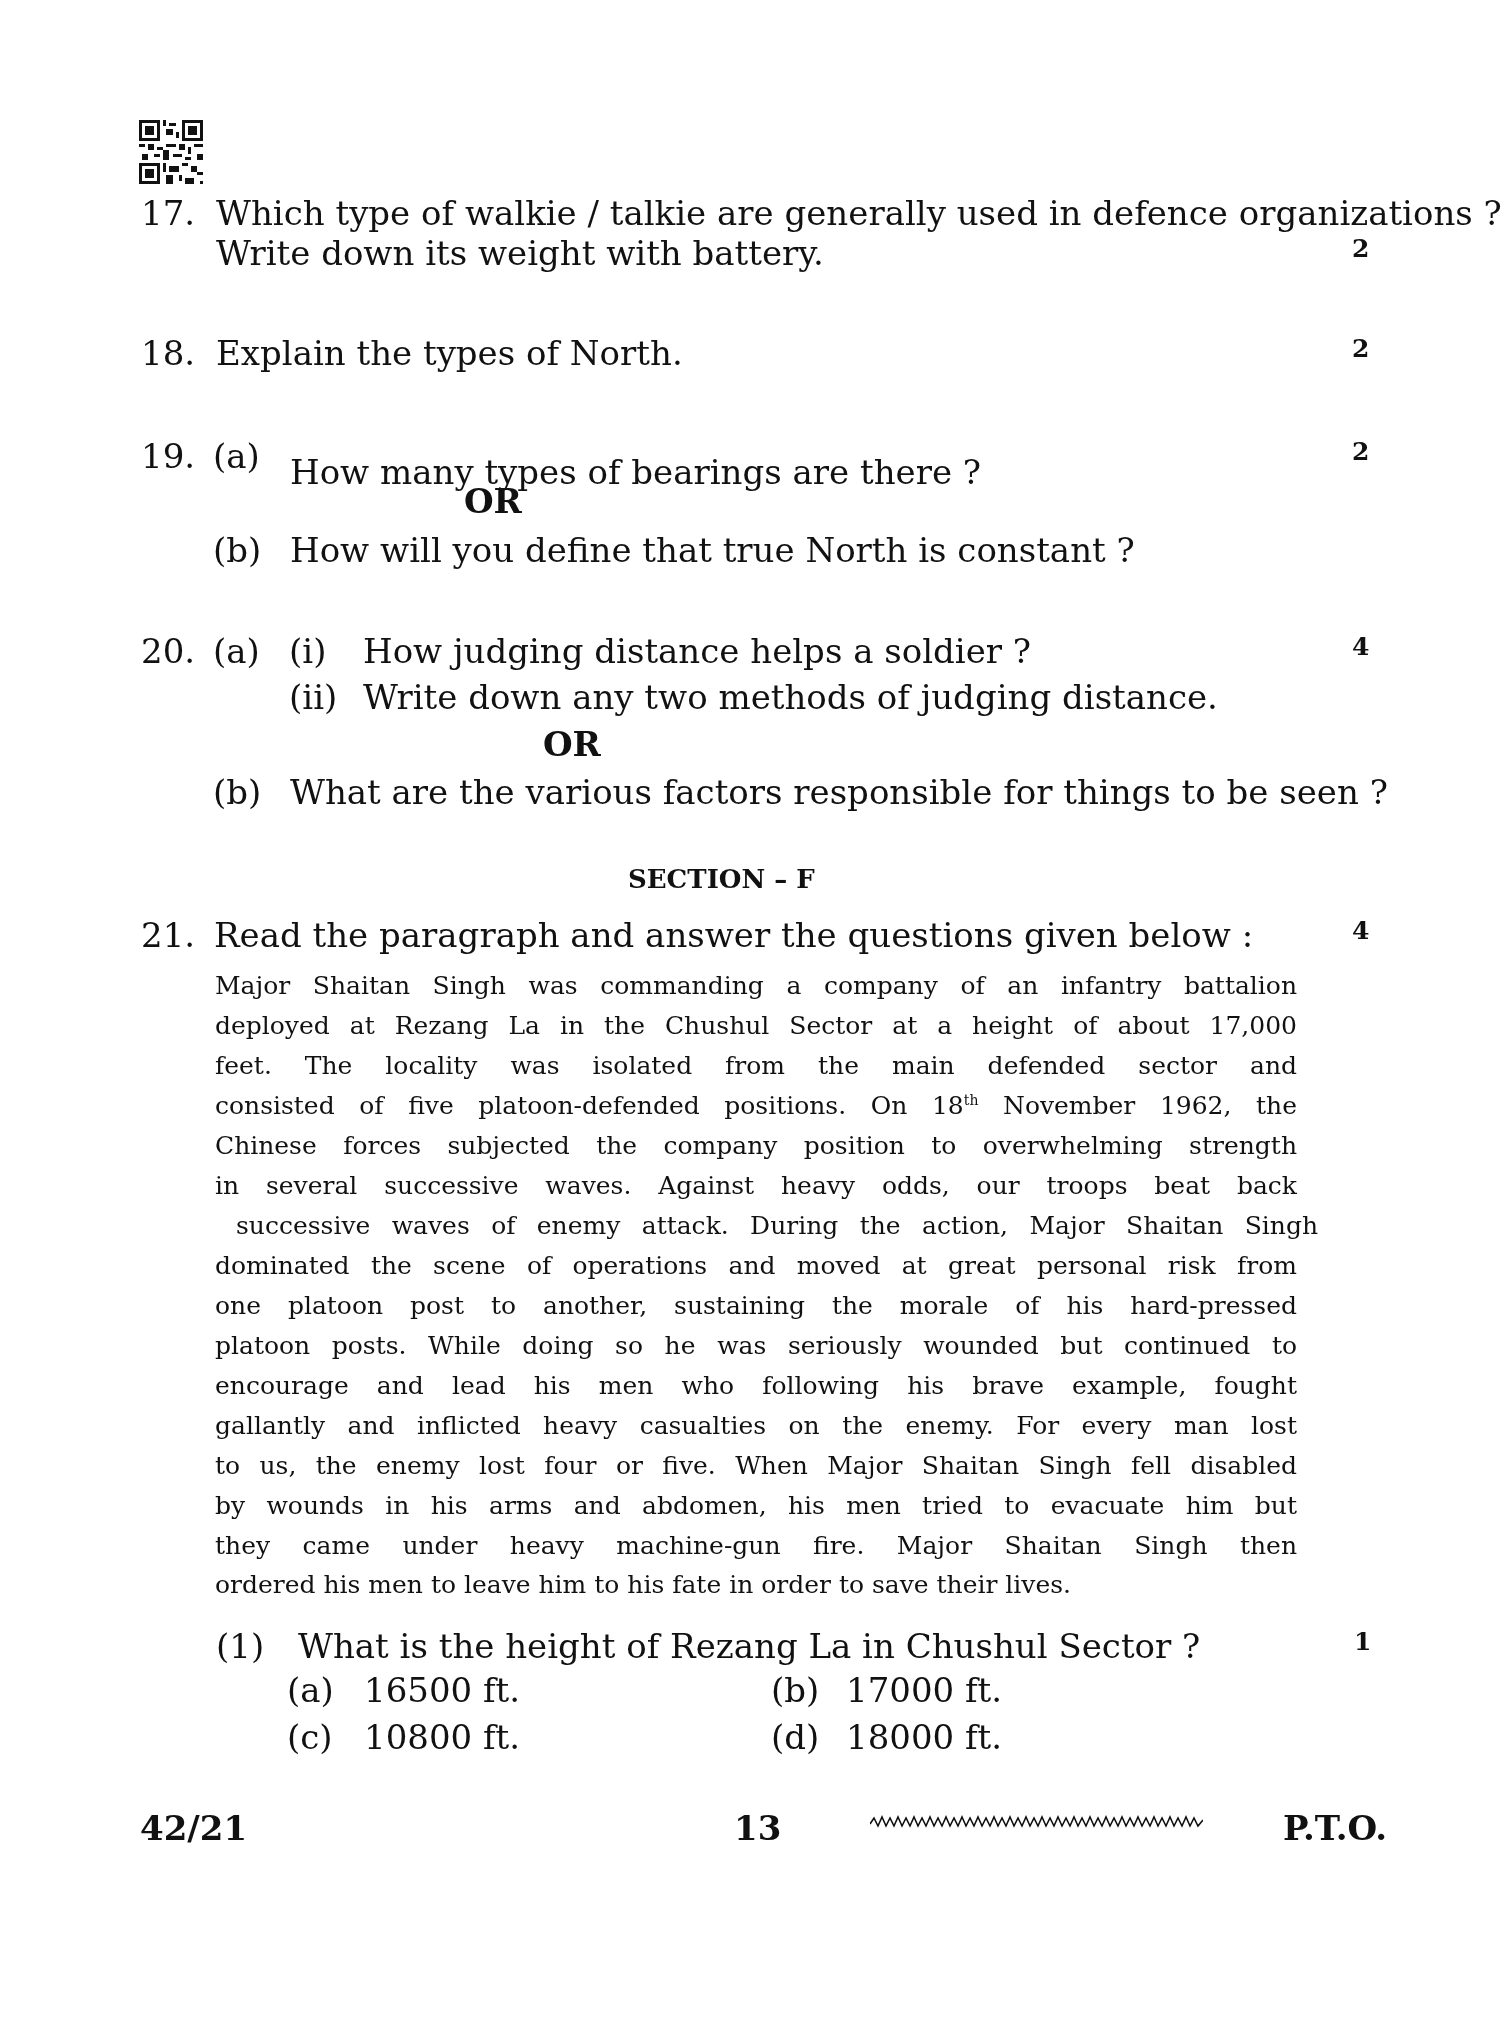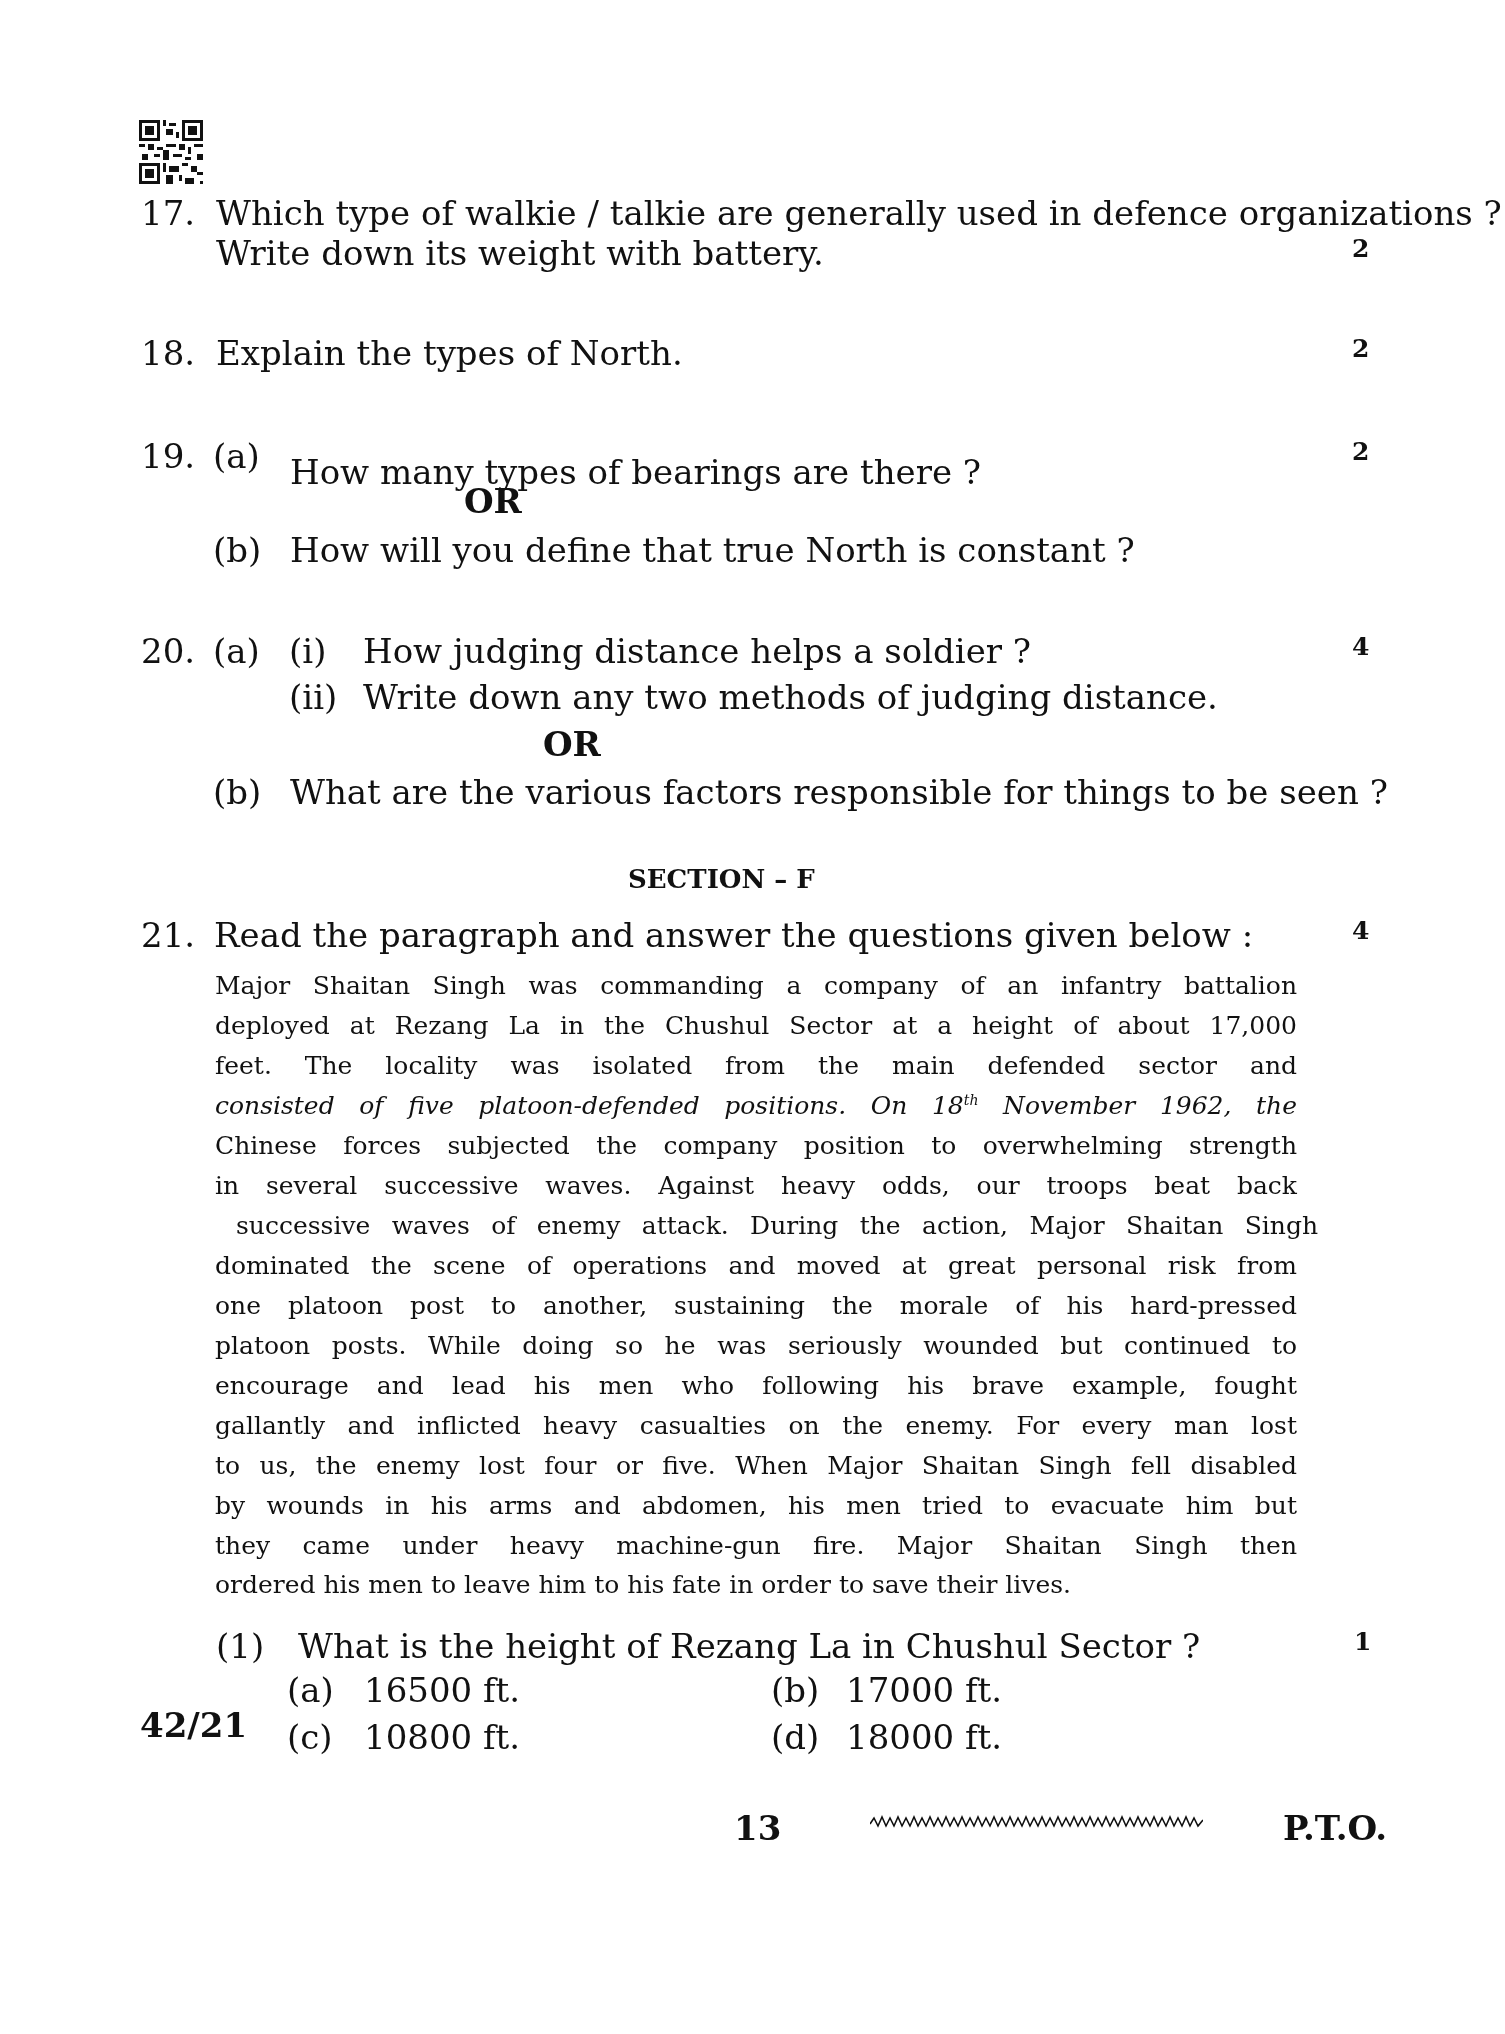--- a/index.html
+++ b/index.html
@@ -101,21 +101,21 @@
 
 <div>
   <span class="abs t" style="left:141px; top:918px;">21.</span>
   <span class="abs t" style="left:214px; top:918px;">Read the paragraph and answer the questions given below :</span>
   <span class="abs mark" style="left:1352px; top:918px;">4</span>
 
   <div>
     <div class="para-line" style="top:973px;">Major Shaitan Singh was commanding a company of an infantry battalion</div>
     <div class="para-line" style="top:1013px;">deployed at Rezang La in the Chushul Sector at a height of about 17,000</div>
     <div class="para-line" style="top:1053px;">feet. The locality was isolated from the main defended sector and</div>
-    <div class="para-line" style="top:1093px;font-style:italic;"><span>consisted of five platoon-defended positions. On 18</span><sup>th</sup><span> November 1962, the</span></div>
+    <div class="para-line" style="top:1093px;"><span>consisted of five platoon-defended positions. On 18</span><sup>th</sup><span> November 1962, the</span></div>
     <div class="para-line" style="top:1133px;">Chinese forces subjected the company position to overwhelming strength</div>
     <div class="para-line" style="top:1173px;">in several successive waves. Against heavy odds, our troops beat back</div>
     <div class="para-line" style="top:1213px;margin-left:21px;">successive waves of enemy attack. During the action, Major Shaitan Singh</div>
     <div class="para-line" style="top:1253px;">dominated the scene of operations and moved at great personal risk from</div>
     <div class="para-line" style="top:1293px;">one platoon post to another, sustaining the morale of his hard-pressed</div>
     <div class="para-line" style="top:1333px;">platoon posts. While doing so he was seriously wounded but continued to</div>
     <div class="para-line" style="top:1373px;">encourage and lead his men who following his brave example, fought</div>
     <div class="para-line" style="top:1413px;">gallantly and inflicted heavy casualties on the enemy. For every man lost</div>
     <div class="para-line" style="top:1453px;">to us, the enemy lost four or five. When Major Shaitan Singh fell disabled</div>
     <div class="para-line" style="top:1493px;">by wounds in his arms and abdomen, his men tried to evacuate him but</div>
@@ -134,19 +134,19 @@
     <span class="abs t" style="left:846px; top:1673px;">17000 ft.</span>
 
     <span class="abs t" style="left:287px; top:1720px;">(c)</span>
     <span class="abs t" style="left:364px; top:1720px;">10800 ft.</span>
     <span class="abs t" style="left:771px; top:1720px;">(d)</span>
     <span class="abs t" style="left:846px; top:1720px;">18000 ft.</span>
   </div>
 </div>
 
 <div>
-  <span class="abs t b" style="left:140px; top:1708px;">42/21</span>
+  <span class="abs t b" style="left:140px; top:1811px;">42/21</span>
   <span class="abs t b" style="left:734px; top:1811px;">13</span>
   <svg class="wavy" viewBox="0 0 333 20" preserveAspectRatio="none">
     <polyline fill="none" stroke="#111" stroke-width="1.6" points="0,12 4,6 8,14 12,5 16,14 20,6 24,14 28,5 32,14 36,6 40,14 44,5 48,14 52,6 56,14 60,5 64,14 68,6 72,14 76,5 80,14 84,6 88,14 92,5 96,14 100,6 104,14 108,5 112,14 116,6 120,14 124,5 128,14 132,6 136,14 140,5 144,14 148,6 152,14 156,5 160,14 164,6 168,14 172,5 176,14 180,6 184,14 188,5 192,14 196,6 200,14 204,5 208,14 212,6 216,14 220,5 224,14 228,6 232,14 236,5 240,14 244,6 248,14 252,5 256,14 260,6 264,14 268,5 272,14 276,6 280,14 284,5 288,14 292,6 296,14 300,5 304,14 308,6 312,14 316,5 320,14 324,6 328,14 333,8"></polyline>
   </svg>
   <span class="abs t b" style="left:1283px; top:1811px;">P.T.O.</span>
 </div>
 
 </body></html>

